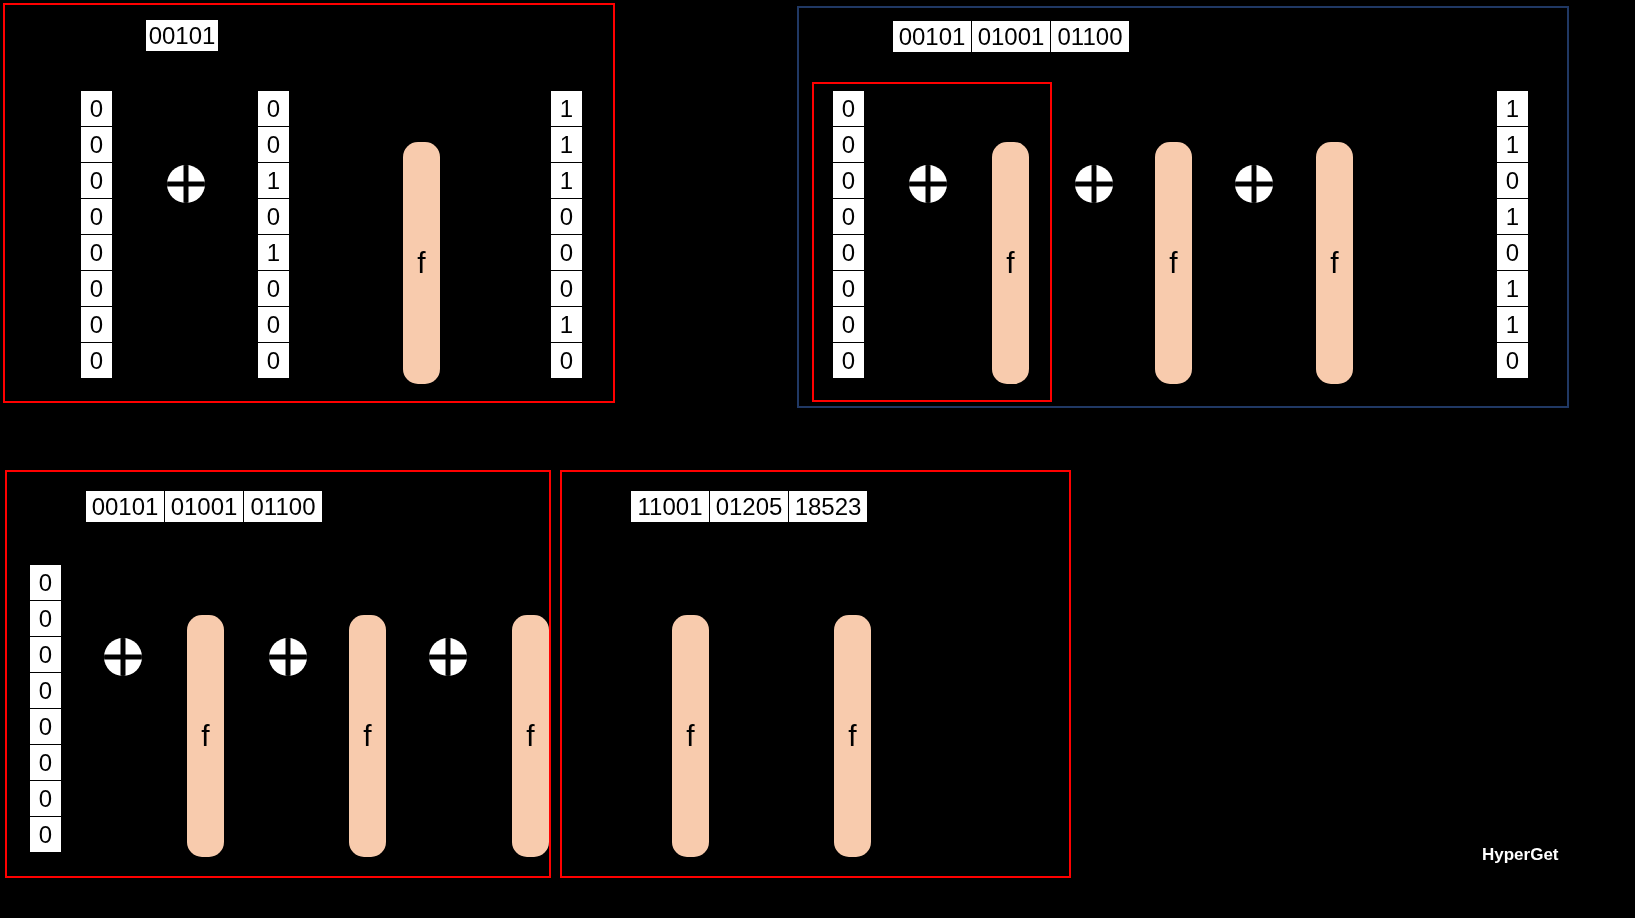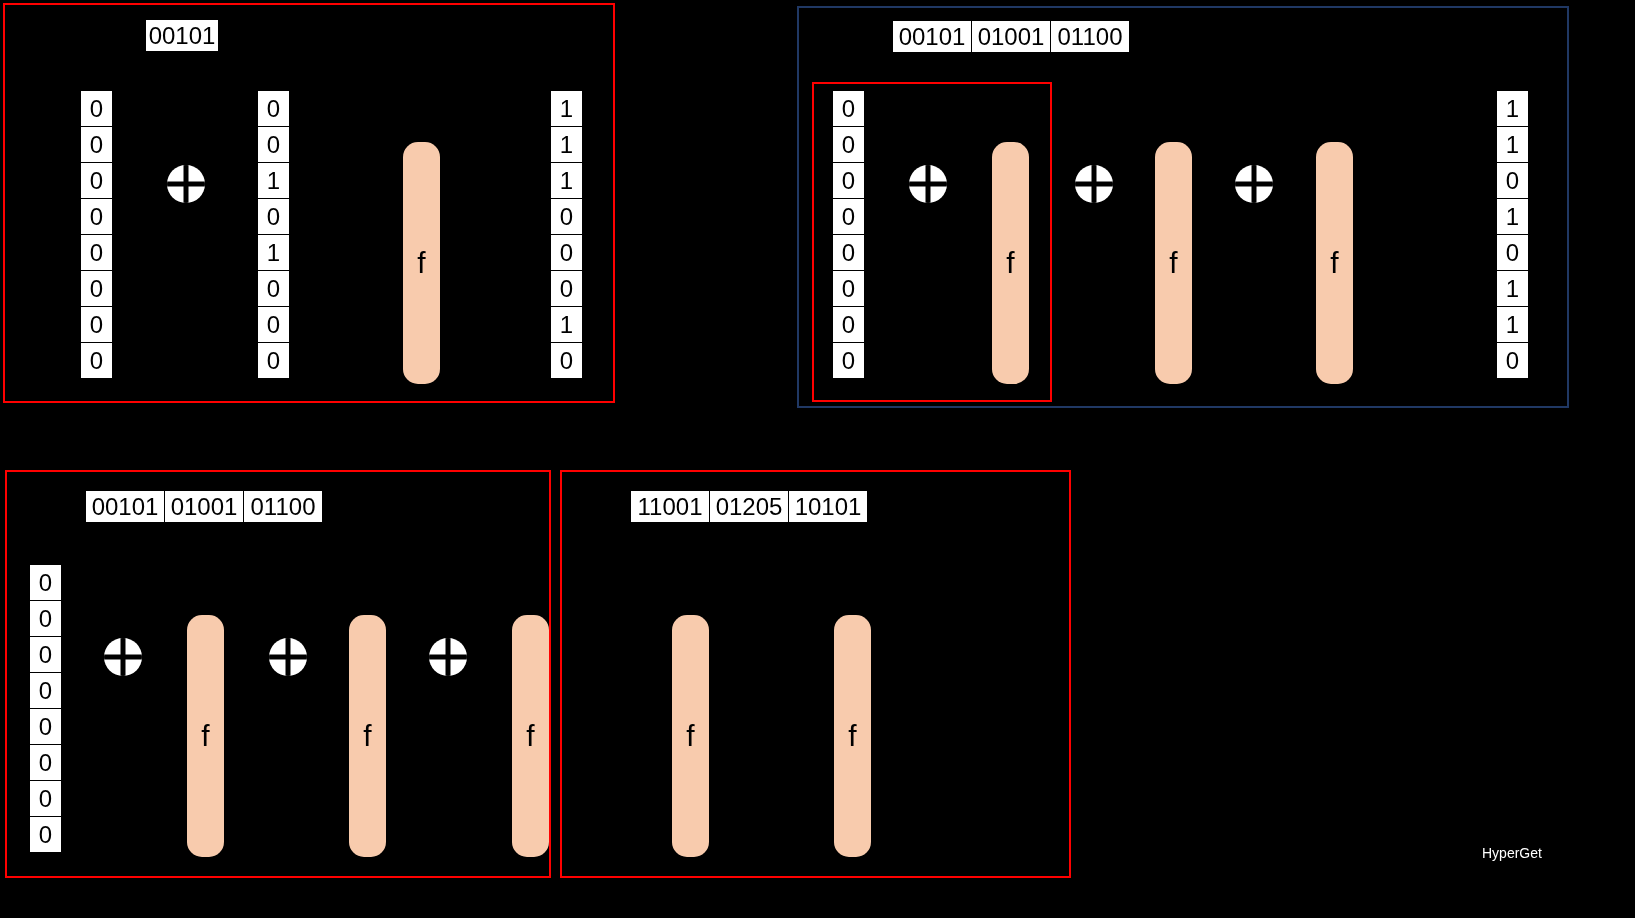--- a/index.html
+++ b/index.html
@@ -65,21 +65,21 @@
     display:flex; align-items:center; justify-content:center;
     font-size:30px; color:#000000;
   }
 
   .subbox { position:absolute; box-sizing:border-box; border:2px solid #FF0000; }
 
   .watermark {
     position:absolute;
     left:1482px; top:845px;
     color:#FFFFFF;
-    font-size:14px; font-weight:normal;
+    font-size:17px; font-weight:bold;
   }
 </style>
 </head>
 <body>
 
 <div class="panel border-red" style="left:3px;top:3px;width:612px;height:400px;">
 
   <div class="hrow" style="left:140px;top:14px;">
     <div class="hcell single">00101</div>
   </div>
@@ -205,21 +205,21 @@
   <div class="fblock" style="left:505px;top:143px;">
     <span>f</span>
   </div>
 </div>
 
 <div class="panel border-red" style="left:560px;top:470px;width:511px;height:408px;">
 
   <div class="hrow" style="left:40px;top:18px;margin-left:28px;">
     <div class="hcell">11001</div>
     <div class="hcell">01205</div>
-    <div class="hcell">10101</div>
+    <div class="hcell">18523</div>
   </div>
 
   <div class="fblock" style="left:110px;top:143px;">
     <span>f</span>
   </div>
   <div class="fblock" style="left:272px;top:143px;">
     <span>f</span>
   </div>
 </div>
 

